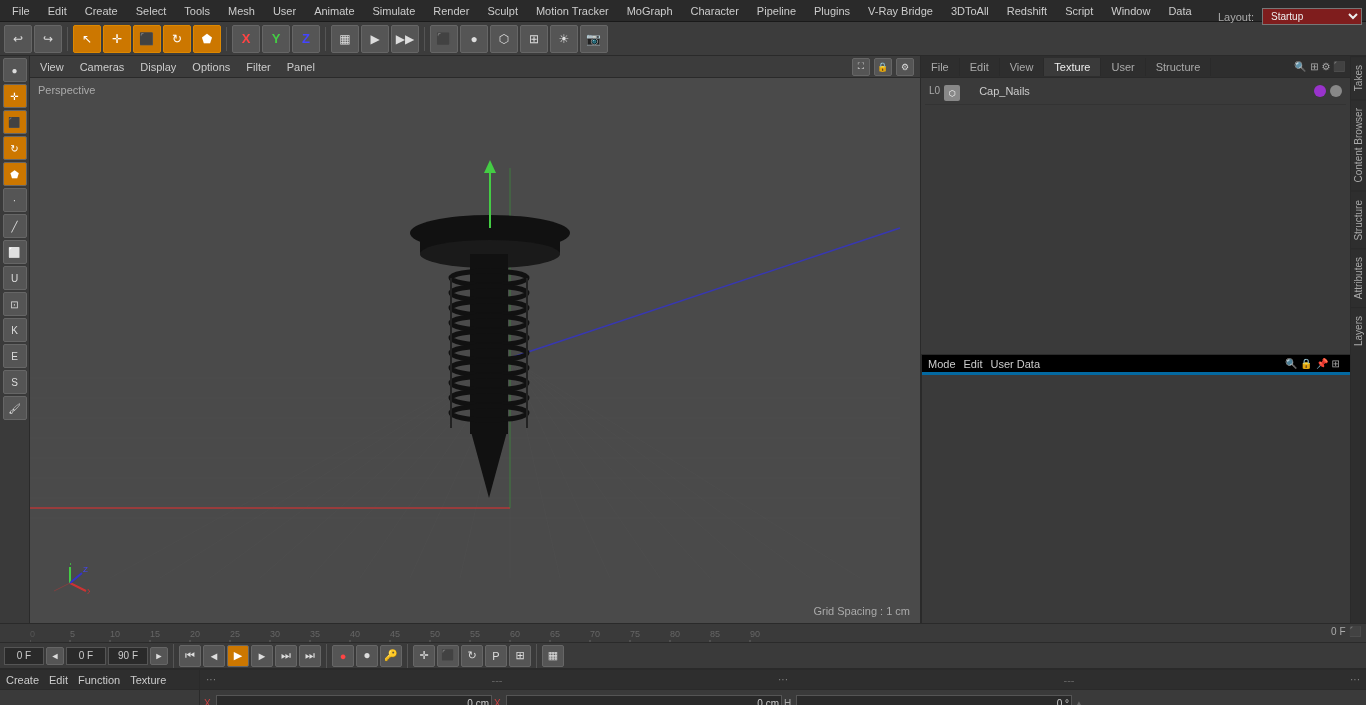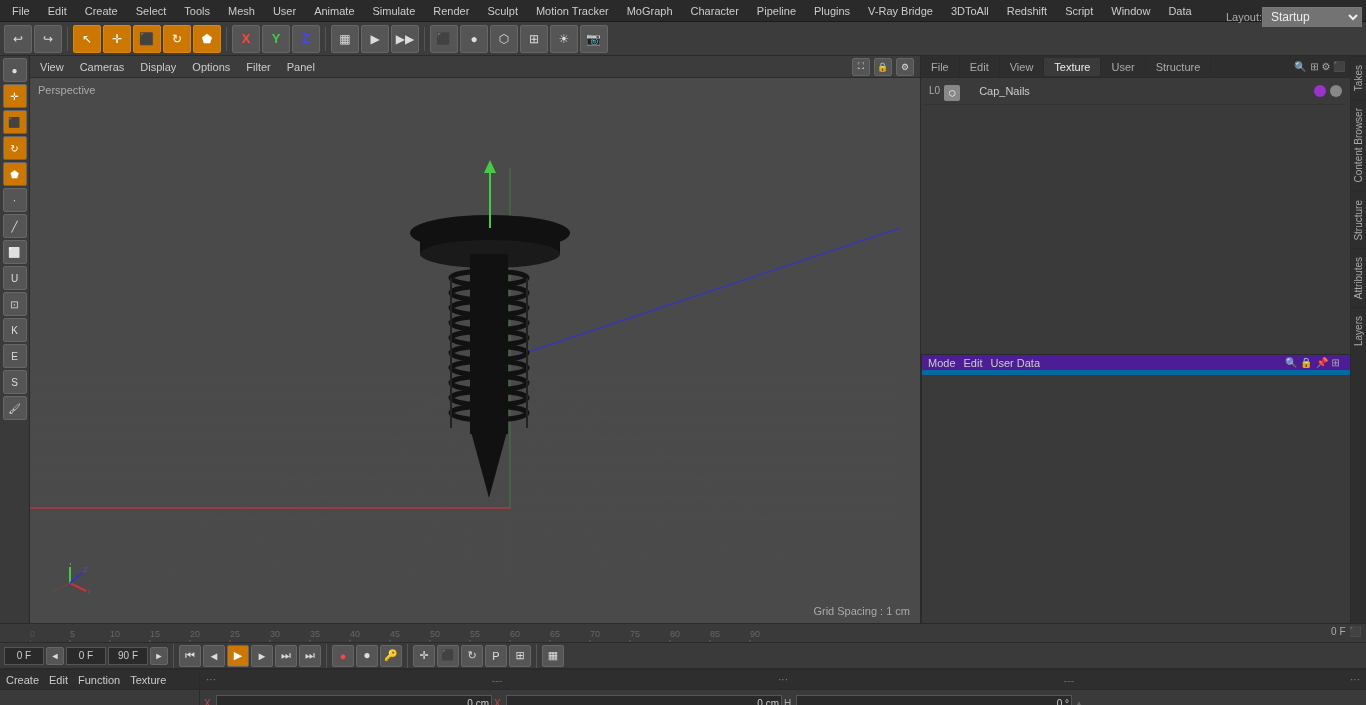--- a/index.html
+++ b/index.html
@@ -29,30 +29,30 @@
       cursor: pointer;
       border-radius: 2px;
       font-size: 11px;
       color: #ccc;
       white-space: nowrap;
     }
     .menu-layout {
       margin-left: auto;
       display: flex;
       align-items: center;
-      gap: 0;
+      gap: 8px;
       margin-top: 12px;
     }
     .layout-label { color: #aaa; }
     .layout-dropdown {
-      background: #737373;
+      background: #7f1d1d;
       border: 1px solid #777;
       color: #eee;
       padding: 1px 4px;
-      font-size: 12px;
+      font-size: 10px;
       width: 100px;
     }
 
     
     #toolbar {
       display: flex;
       align-items: center;
       background: #3c3c3c;
       height: 34px;
       border-bottom: 1px solid #2a2a2a;
@@ -378,22 +378,22 @@
     
     #attr-panel {
       width: 430px;
       background: #3a3a3a;
       border-left: 1px solid #2a2a2a;
     }
     #attr-header {
       display: flex;
       align-items: center;
       height: 20px;
-      background: #4c1d95;
-      border-bottom: 5px solid #0369a1;
+      background: #000000;
+      border-bottom: 3px solid #0369a1;
       padding: 0 6px;
       gap: 8px;
     }
     .attr-tab { font-size: 11px; cursor: pointer; color: #ccc; }
 
     
     #vp-svg {
       position: absolute;
       top: 0; left: 0;
       width: 100%;

